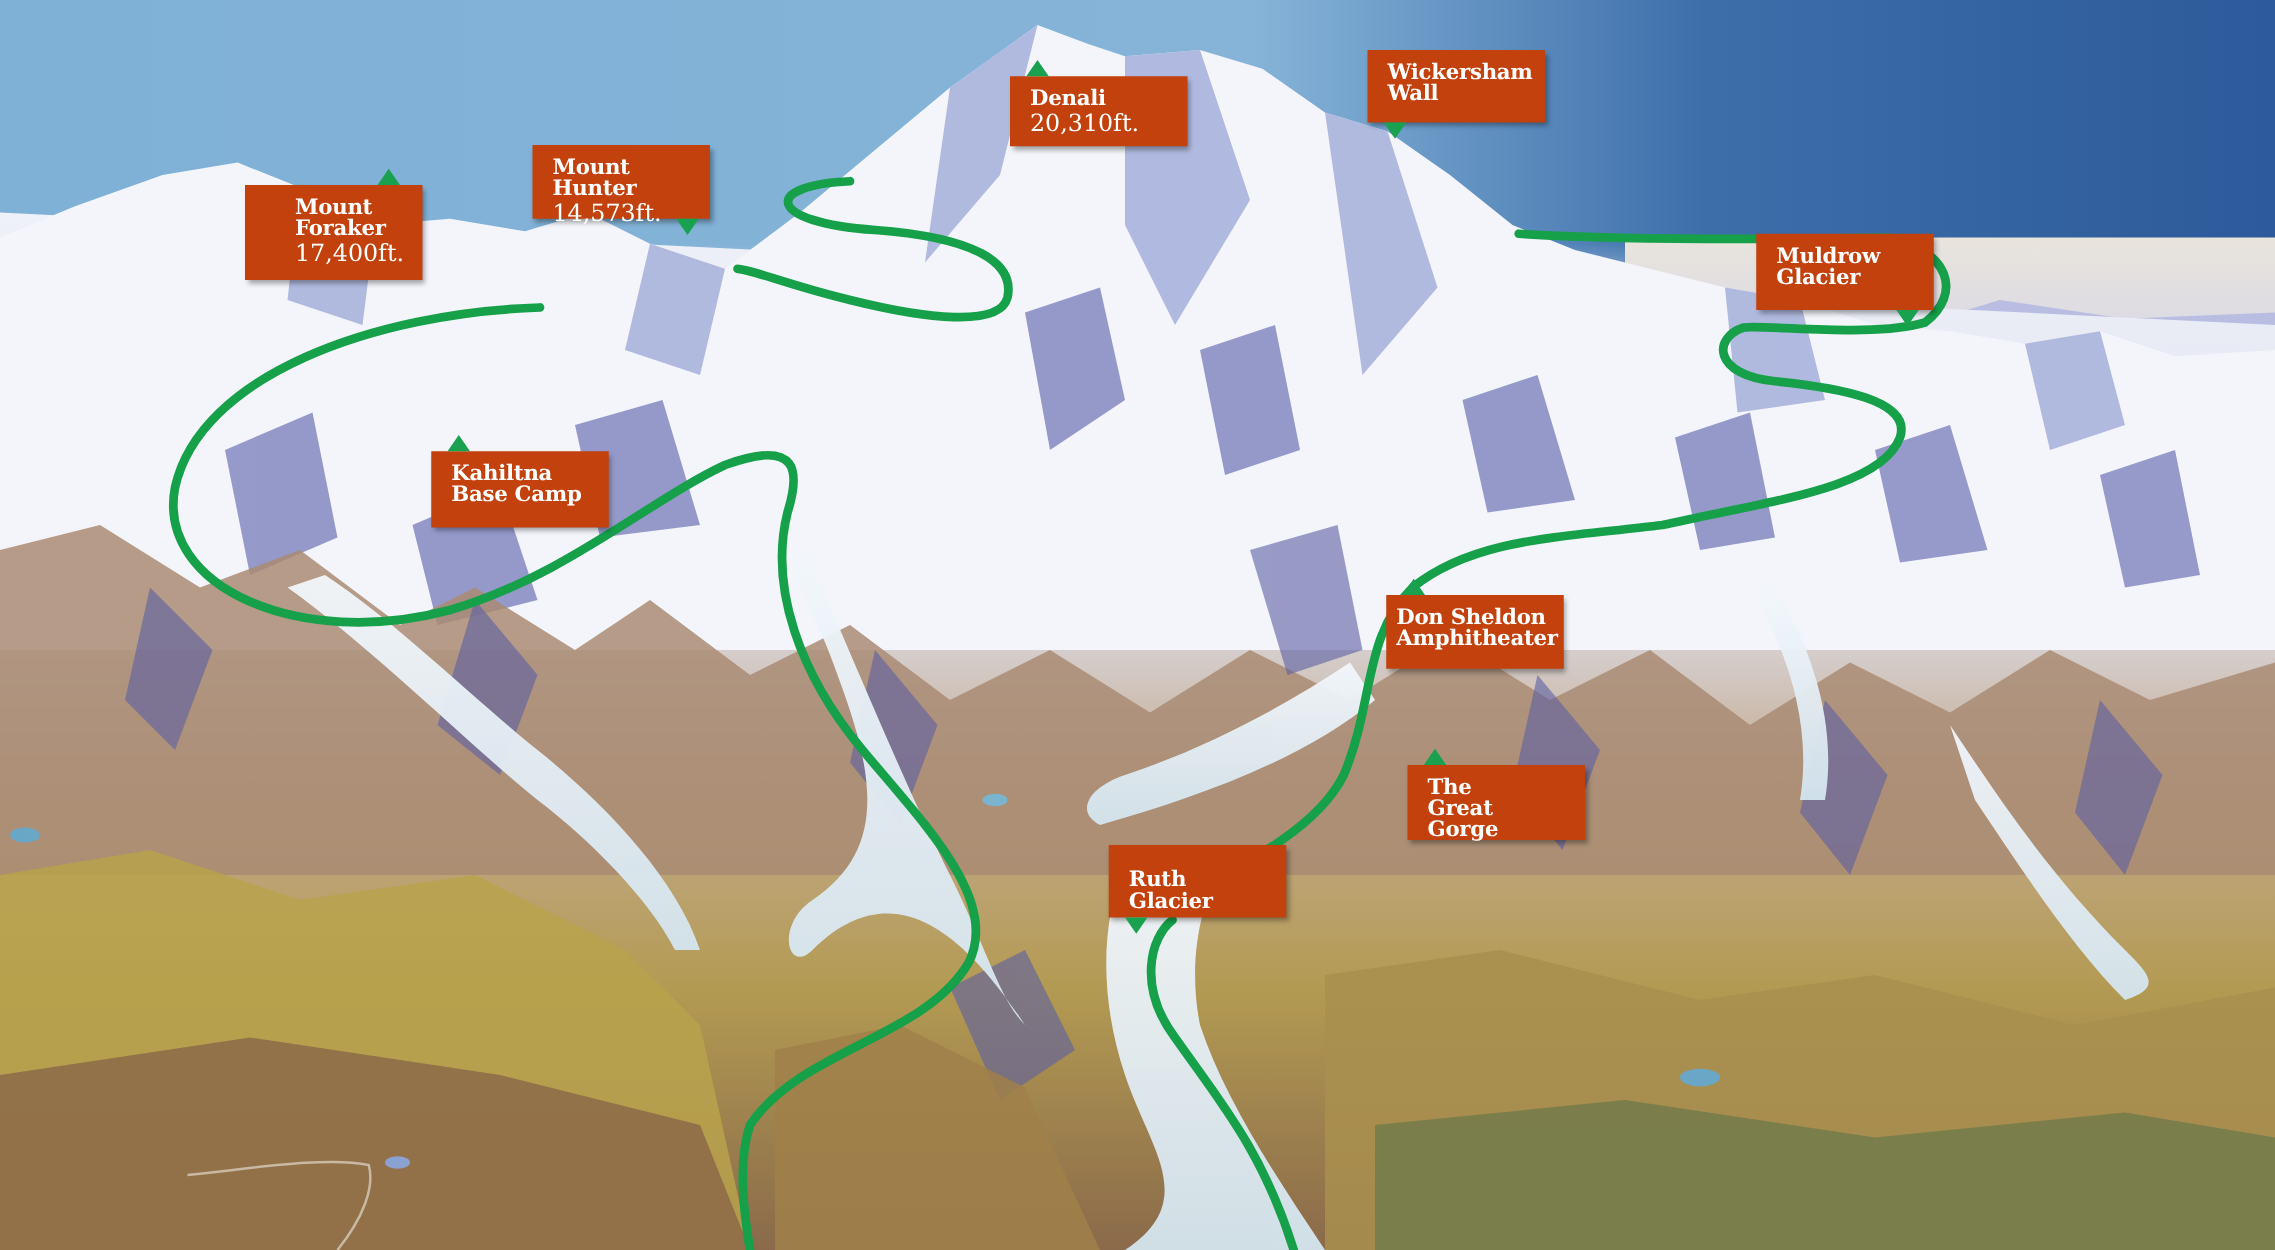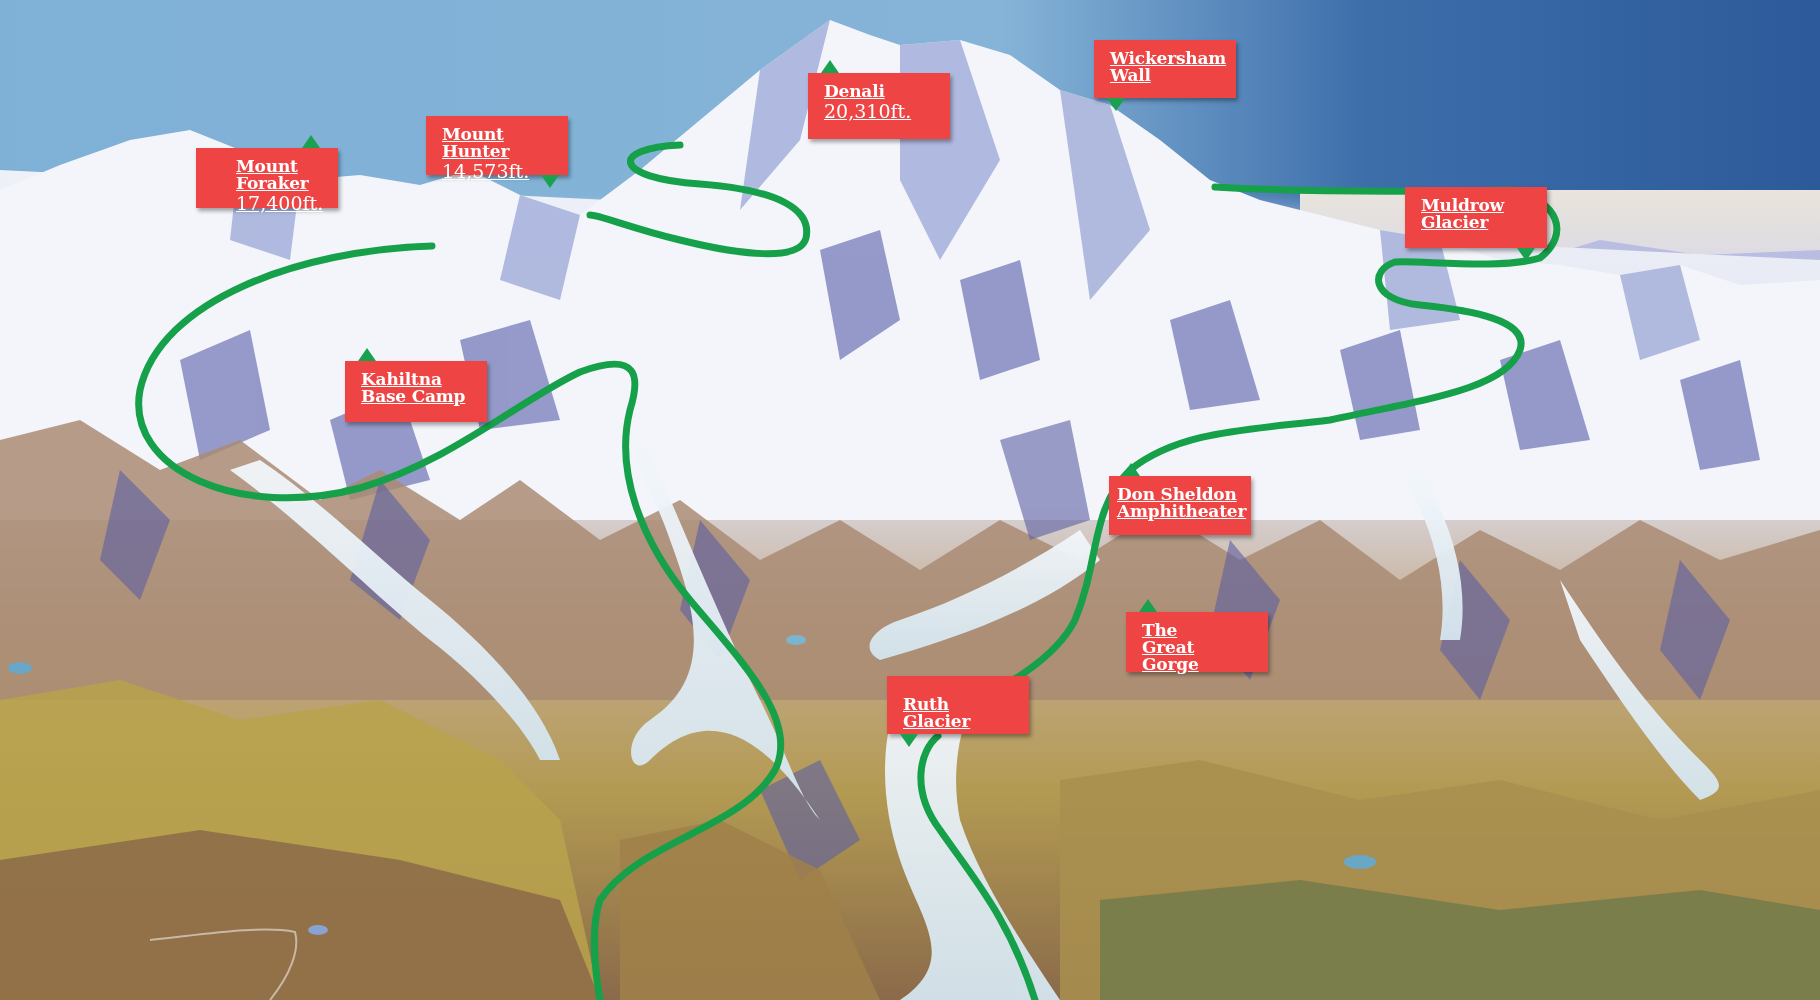--- a/index.html
+++ b/index.html
@@ -1,28 +1,27 @@
 <!DOCTYPE html>
 <html><head>
 <meta charset="utf-8">
 <style>
   html, body { margin:0; padding:0; }
   body { width:1820px; height:1000px; overflow:hidden; position:relative; font-family:"DejaVu Serif", "Liberation Serif", serif; }
   .map { position:absolute; left:0; top:0; width:1820px; height:1000px; overflow:hidden; }
   svg.terrain, svg.routes { position:absolute; left:0; top:0; width:1820px; height:1000px; }
   .callout {
     position:absolute;
-    background:#ef4444;
+    background:#c2410c;
     color:#ffffff;
     box-shadow: 2px 3px 4px rgba(0,0,0,0.35);
     padding:10px 14px 10px 16px;
     box-sizing:border-box;
     width:142px;
     cursor:pointer;
-    text-decoration:underline;
   }
   .callout .name { font-weight:bold; font-size:17px; line-height:17px; display:block; letter-spacing:-0.2px; }
   .callout .elev { font-size:19px; line-height:16px; display:block; margin-top:3px; }
   .callout .ptr { position:absolute; width:0; height:0; border-left:9px solid transparent; border-right:9px solid transparent; }
   .callout .ptr.up { top:-13px; border-bottom:13px solid #1aa14f; }
   .callout .ptr.down { bottom:-13px; border-top:13px solid #1aa14f; }
 </style>
 </head>
 <body>
 
@@ -125,33 +124,33 @@
     <path d="M150 940 C 200 935, 260 925, 295 932 C 300 950, 290 975, 270 1000" fill="none" stroke="#c8b8a4" stroke-width="2"></path>
   </svg>
 
   <svg class="routes" viewBox="0 0 1820 1000">
     <path d="M 680 145 C 610 148, 612 178, 700 184 C 780 190, 812 210, 806 238 C 800 262, 740 255, 680 240 C 630 228, 600 215, 590 215" fill="none" stroke="#16a04a" stroke-width="7" stroke-linecap="round"></path>
     <path d="M 432 246 C 300 250, 160 300, 140 390 C 125 470, 240 520, 360 488 C 450 462, 520 400, 580 372 C 640 350, 640 378, 630 410 C 615 470, 640 540, 690 600 C 740 660, 800 720, 775 770 C 740 830, 640 840, 600 900 C 590 930, 595 970, 600 1000" fill="none" stroke="#16a04a" stroke-width="7" stroke-linecap="round"></path>
     <path d="M 1215 187 C 1300 192, 1400 192, 1510 190 C 1560 200, 1570 235, 1540 258 C 1500 270, 1420 260, 1395 262 C 1370 270, 1370 300, 1420 305 C 1470 310, 1530 320, 1520 350 C 1505 390, 1420 400, 1330 420 C 1250 430, 1180 430, 1130 470 C 1090 510, 1100 560, 1075 620 C 1055 660, 1000 690, 965 705" fill="none" stroke="#16a04a" stroke-width="7" stroke-linecap="round"></path>
     <path d="M 938 736 C 920 750, 910 790, 940 830 C 975 880, 1010 920, 1035 1000" fill="none" stroke="#16a04a" stroke-width="7" stroke-linecap="round"></path>
   </svg>
 
-  <div class="callout" style="left:196px; top:148px; height:60px;padding-left:40px;">
+  <div class="callout" style="left:196px; top:148px; height:76px;padding-left:40px;">
     <span class="ptr up" style="left:106px;"></span>
     <span class="name">Mount Foraker</span>
     <span class="elev">17,400ft.</span>
   </div>
 
   <div class="callout" style="left:413px; top:116px; height:59px;margin-left:13px;">
     <span class="ptr down" style="left:115px;"></span>
     <span class="name">Mount Hunter</span>
     <span class="elev">14,573ft.</span>
   </div>
 
-  <div class="callout" style="left:808px; top:61px; height:66px;margin-top:12px;">
+  <div class="callout" style="left:808px; top:61px; height:56px;">
     <span class="ptr up" style="left:13px;"></span>
     <span class="name">Denali</span>
     <span class="elev">20,310ft.</span>
   </div>
 
   <div class="callout" style="left:1094px; top:40px; height:58px; padding-right:40px;">
     <span class="ptr down" style="left:13px;"></span>
     <span class="name">Wickersham Wall</span>
   </div>
 

